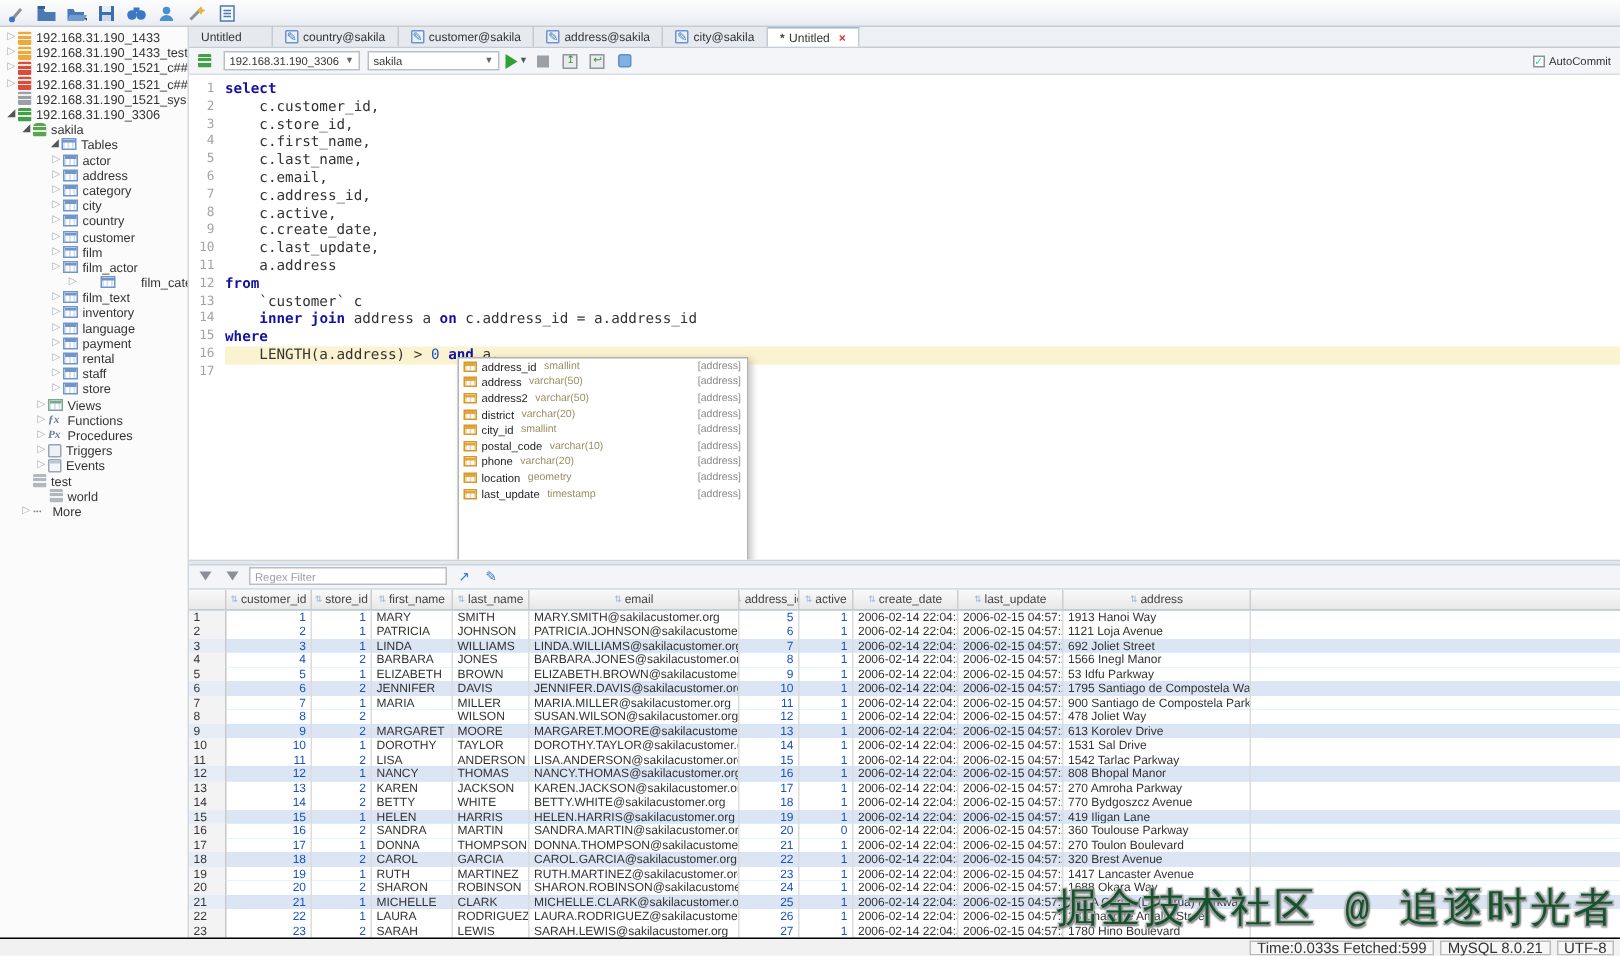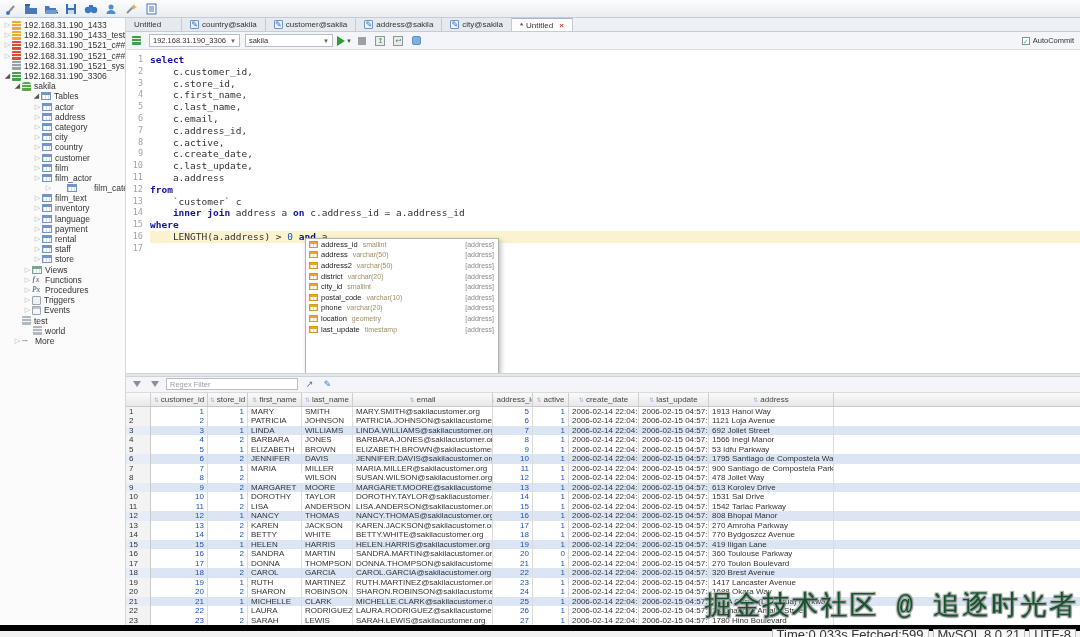--- a/index.html
+++ b/index.html
@@ -93,21 +93,21 @@
   .gh-fill { flex:1; border-right:none; }
   .grid-body { flex:1; overflow:hidden; }
   .grow { height:9.5px; display:flex; line-height:9.4px; background:#fff; }
   .grow.alt { background:#dbe5f4; }
   .gcell { border-right:1px solid #dcdcdc; padding:0 3px; overflow:hidden; white-space:nowrap; flex:none; }
   .gcell.rn { background:#f3f3f3; border-right:1px solid #c9c9c9; color:#333; }
   .grow.alt .gcell.rn { background:#e7edf7; }
   .gcell.num { text-align:right; }
 
   
-  .statusbar { height:12px; flex:none; background:#f1f1f1; border-top:6px solid #000000; display:flex; align-items:center; justify-content:flex-end; gap:4px; padding:0 4px; font-size:13px; color:#333; }
+  .statusbar { height:12px; flex:none; background:#f1f1f1; border-top:1px solid #000000; display:flex; align-items:center; justify-content:flex-end; gap:4px; padding:0 4px; font-size:10px; color:#333; }
   .sb-box { border:1px solid #bcbcbc; background:#f7f7f7; padding:0 4px; height:10px; line-height:9px; white-space:nowrap; }
 
   
   .watermark { position:absolute; right:2px; bottom:14px; font-size:27px; letter-spacing:2px; color:#14532d; white-space:nowrap;
     text-shadow:1px 1px 1px #8a8a8a, -1px -1px 1px #bbb, 1px -1px 1px #999, -1px 1px 1px #999; pointer-events:none;font-family:Liberation Mono, monospace; }
 </style>
 </head>
 <body>
 
 <div class="app">

